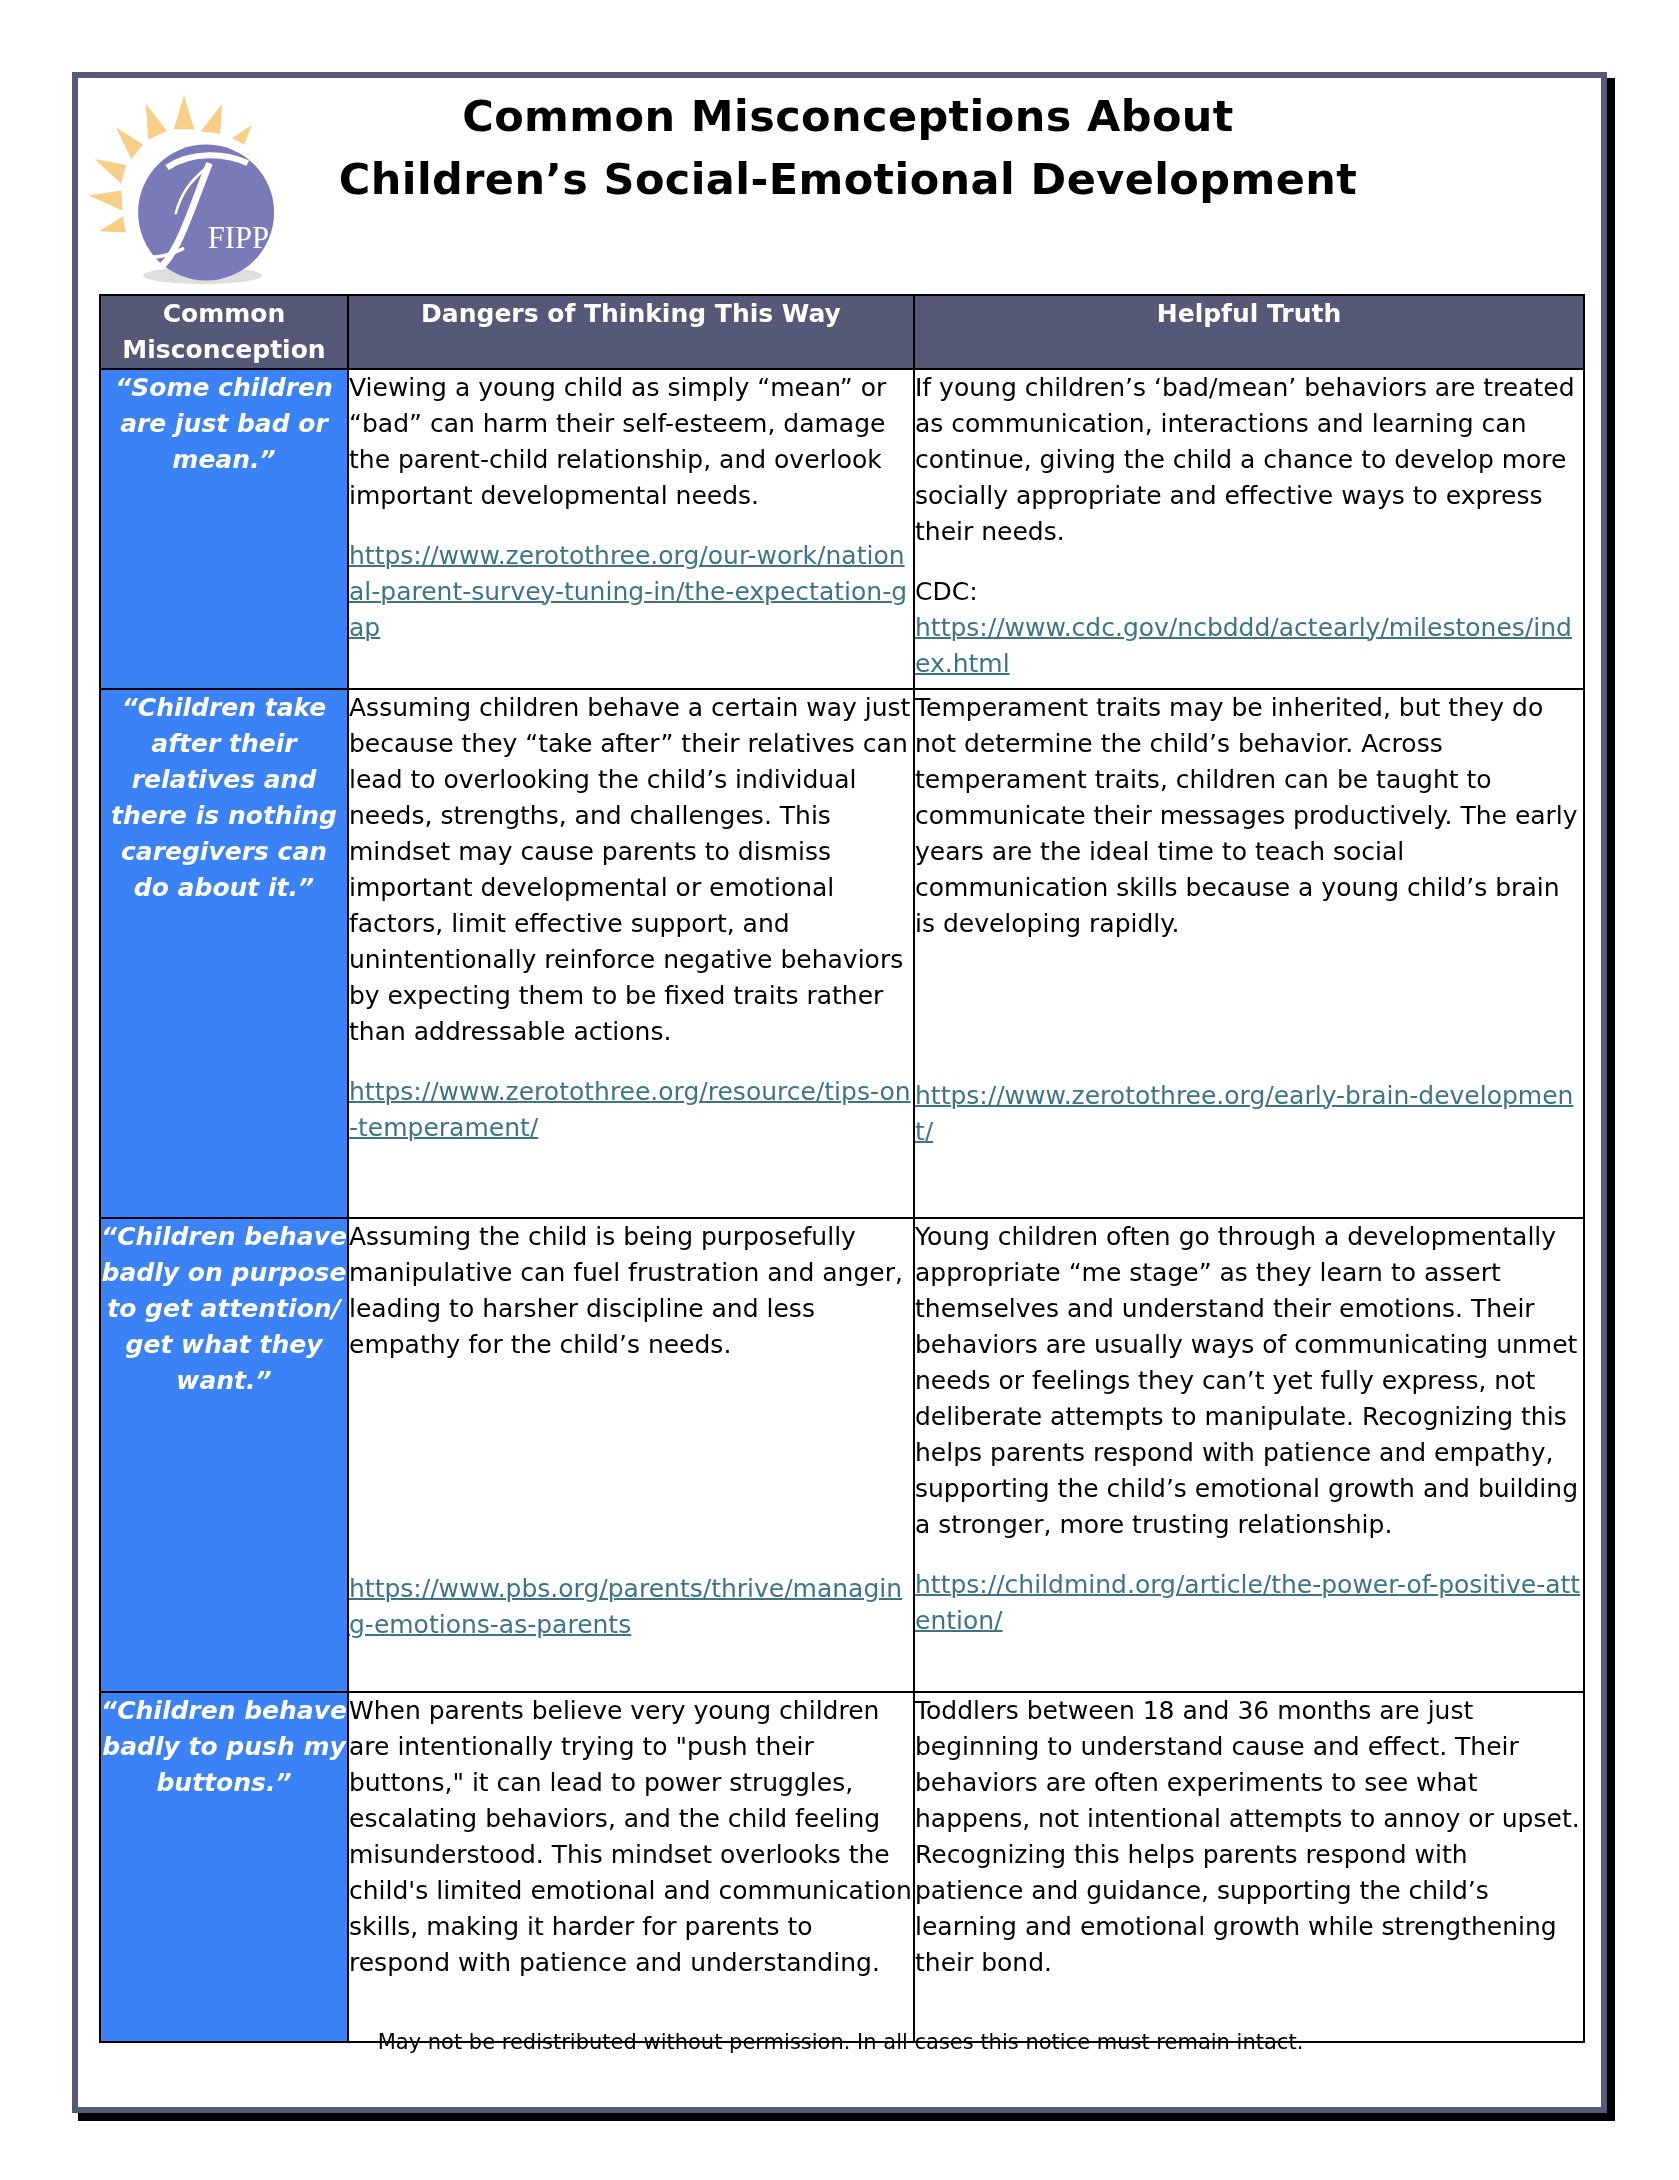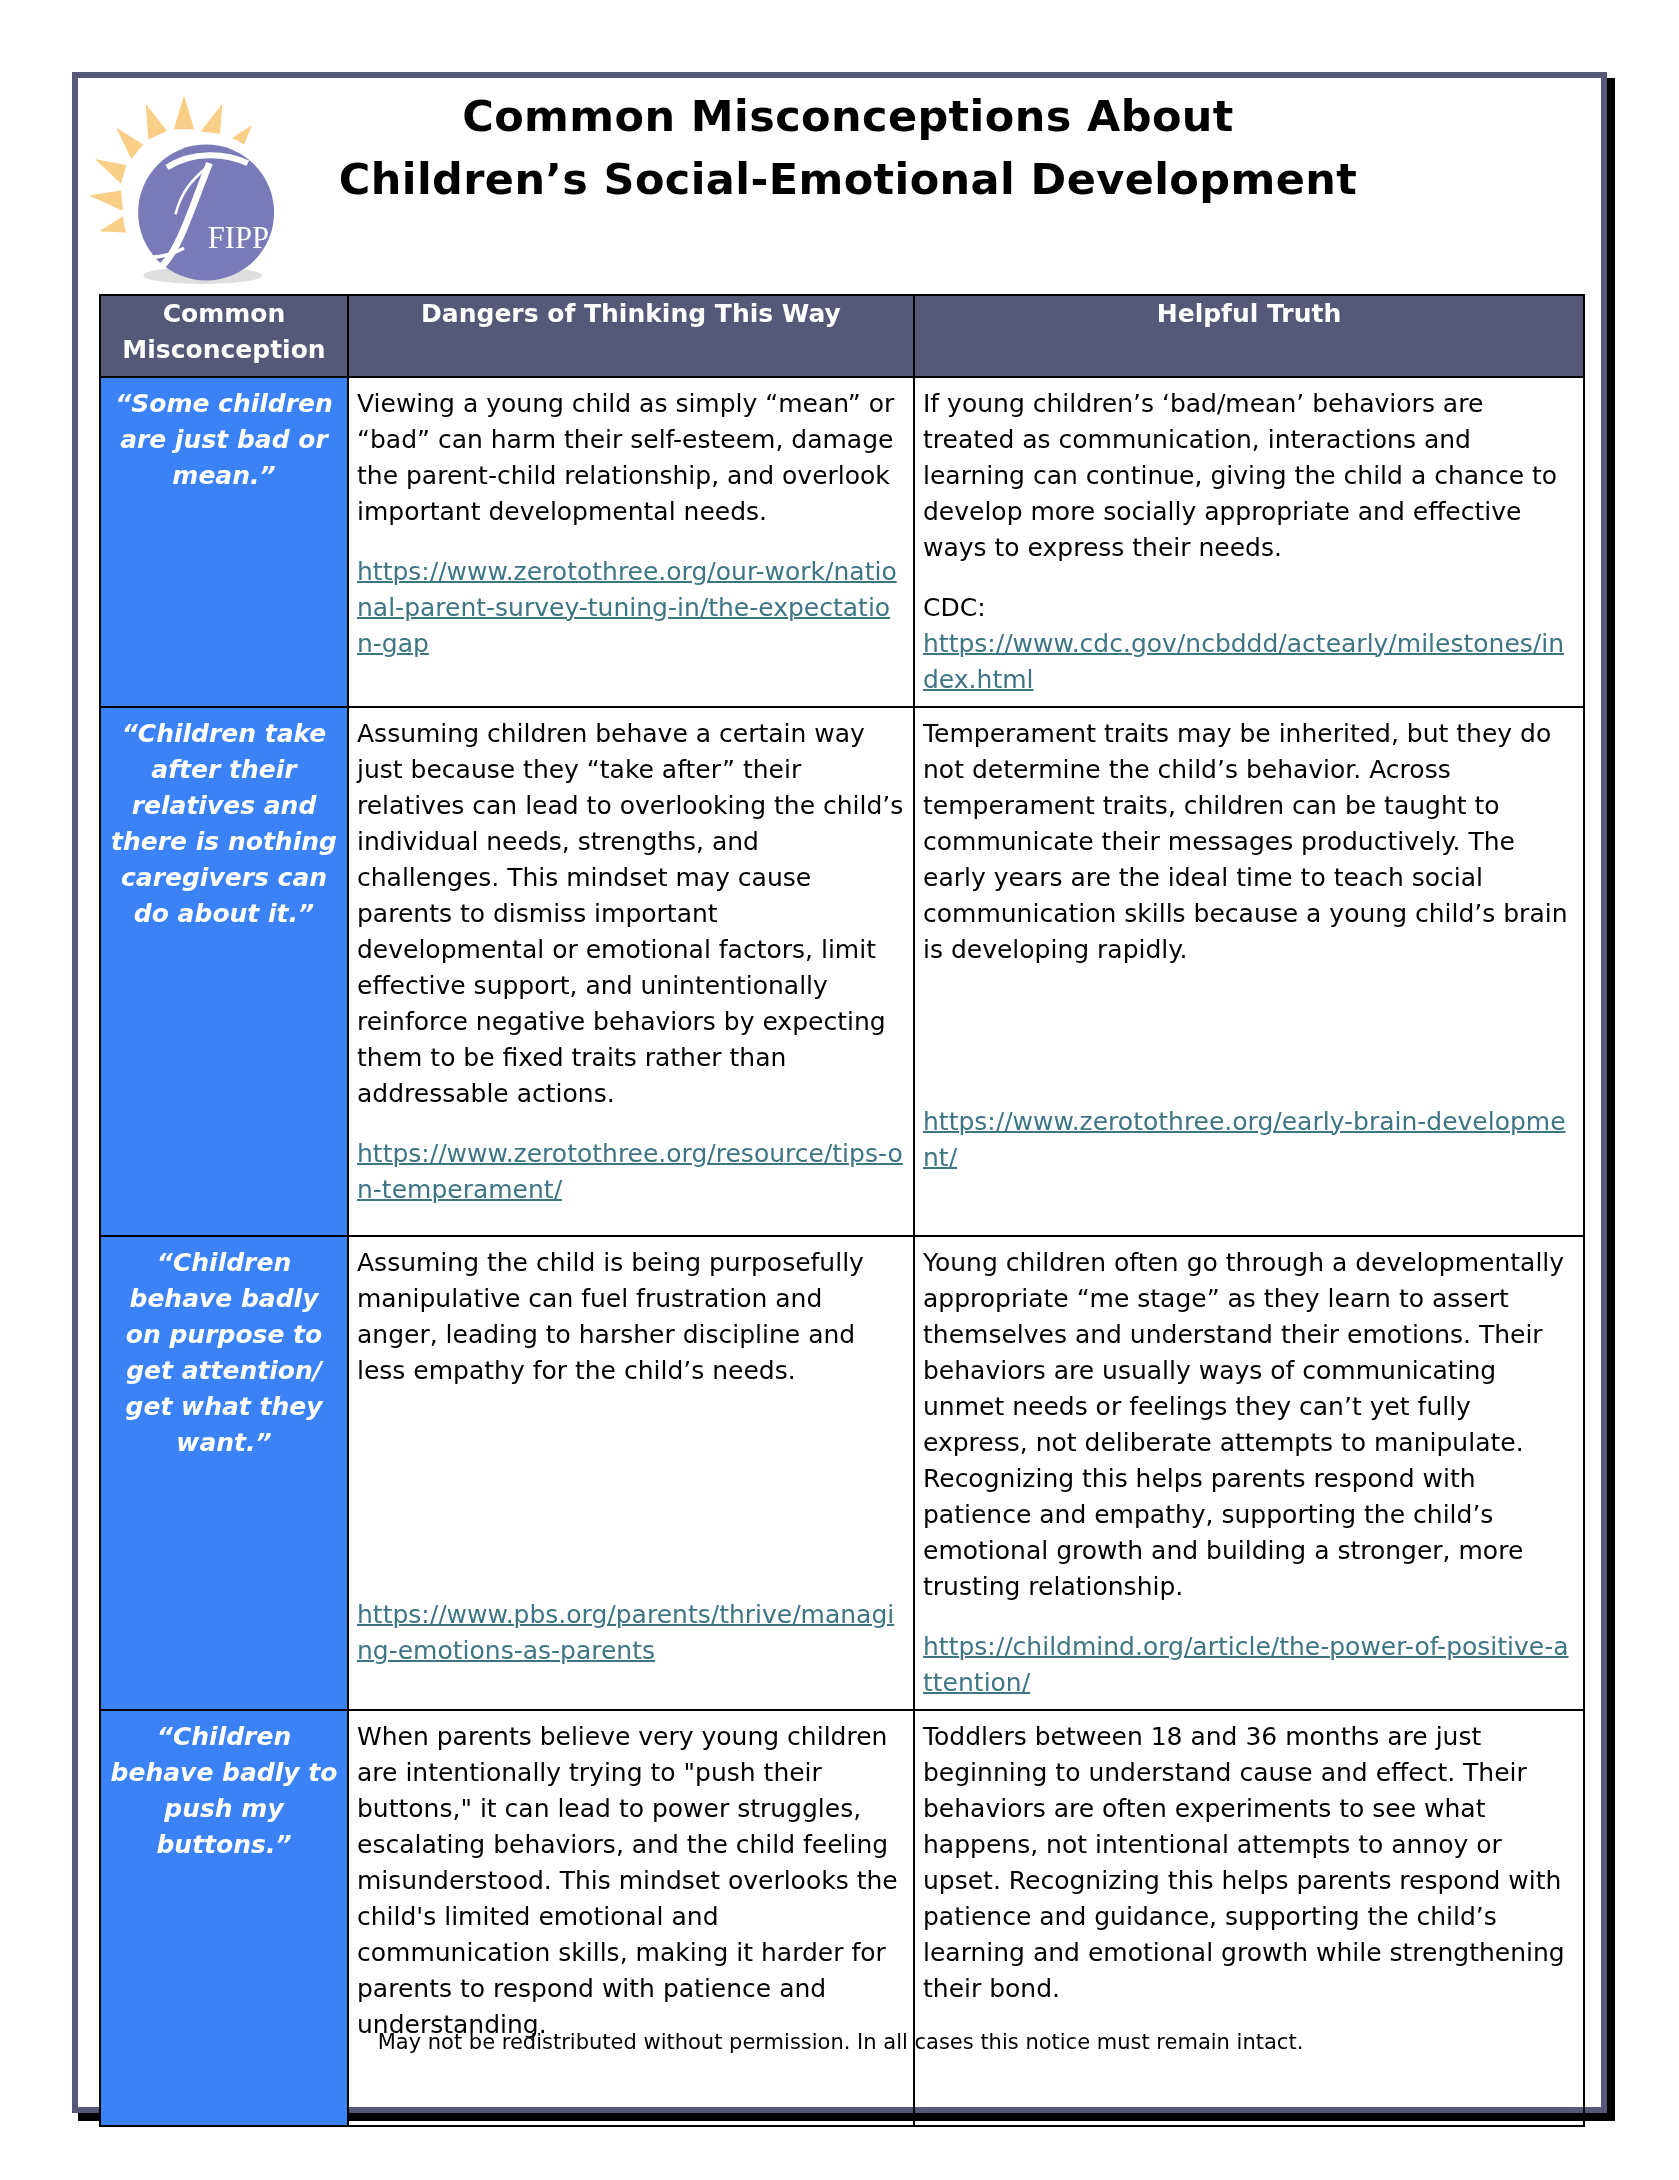--- a/index.html
+++ b/index.html
@@ -8,21 +8,21 @@
   .shadow { position:absolute; left:78px; top:78px; width:1537px; height:2043px; background:#000; }
   .frame { position:absolute; left:72px; top:72px; width:1523px; height:2029px;
            border:6.8px solid #565a78; background:#fff; }
   .logo { position:absolute; left:82px; top:78px; width:204px; height:213px; }
   .title { position:absolute; left:256px; top:85px; width:1184px; text-align:center;
            font-family:"DejaVu Sans", sans-serif; font-weight:bold; font-size:43px;
            line-height:63px; letter-spacing:0.4px; }
   .title span { display:block; }
   table.mc { position:absolute; left:99px; top:294px; width:1484px;
              border-collapse:collapse; table-layout:fixed; }
-  table.mc td, table.mc th { border:2.1px solid #000; vertical-align:top; padding:8px; }
+  table.mc td, table.mc th { border:2.1px solid #000; vertical-align:top; padding:0; }
   table.mc th { background:#565877; color:#fff; font-weight:bold; font-size:25px;
                 line-height:36px; text-align:center; height:72px; padding-top:0; }
   td.miscon { background:#3b82f6; color:#fff; font-style:italic; font-weight:bold;
               font-size:25px; line-height:36px; text-align:center; vertical-align:middle;
               padding:0 8.5px; }
   td.body { font-size:25px; line-height:36px; padding:3.4px 8.5px 0 12.8px;margin-top:30px; }
   td.body p { margin:0; }
   td.body .gap { height:24px; }
   a.link { color:#3e7585; text-decoration:underline; text-decoration-thickness:1.7px;
            word-break:break-all; }
@@ -112,21 +112,21 @@
       <div style="height:208px"></div>
       <a class="link">https://www.pbs.org/parents/thrive/managing-emotions-as-parents</a>
     </td>
     <td class="body">
       <p>Young children often go through a developmentally appropriate “me stage” as they learn to assert themselves and understand their emotions. Their behaviors are usually ways of communicating unmet needs or feelings they can’t yet fully express, not deliberate attempts to manipulate. Recognizing this helps parents respond with patience and empathy, supporting the child’s emotional growth and building a stronger, more trusting relationship.</p>
       <div class="gap"></div>
       <a class="link">https://childmind.org/article/the-power-of-positive-attention/</a>
     </td>
   </tr>
 
-  <tr style="height:416px">
+  <tr style="height:350px">
     <td class="miscon">“Children behave badly to push my buttons.”</td>
     <td class="body">
       <p>When parents believe very young children are intentionally trying to "push their buttons," it can lead to power struggles, escalating behaviors, and the child feeling misunderstood. This mindset overlooks the child's limited emotional and communication skills, making it harder for parents to respond with patience and understanding.</p>
     </td>
     <td class="body">
       <p>Toddlers between 18 and 36 months are just beginning to understand cause and effect. Their behaviors are often experiments to see what happens, not intentional attempts to annoy or upset. Recognizing this helps parents respond with patience and guidance, supporting the child’s learning and emotional growth while strengthening their bond.</p>
     </td>
   </tr>
 </tbody>
   </table>

